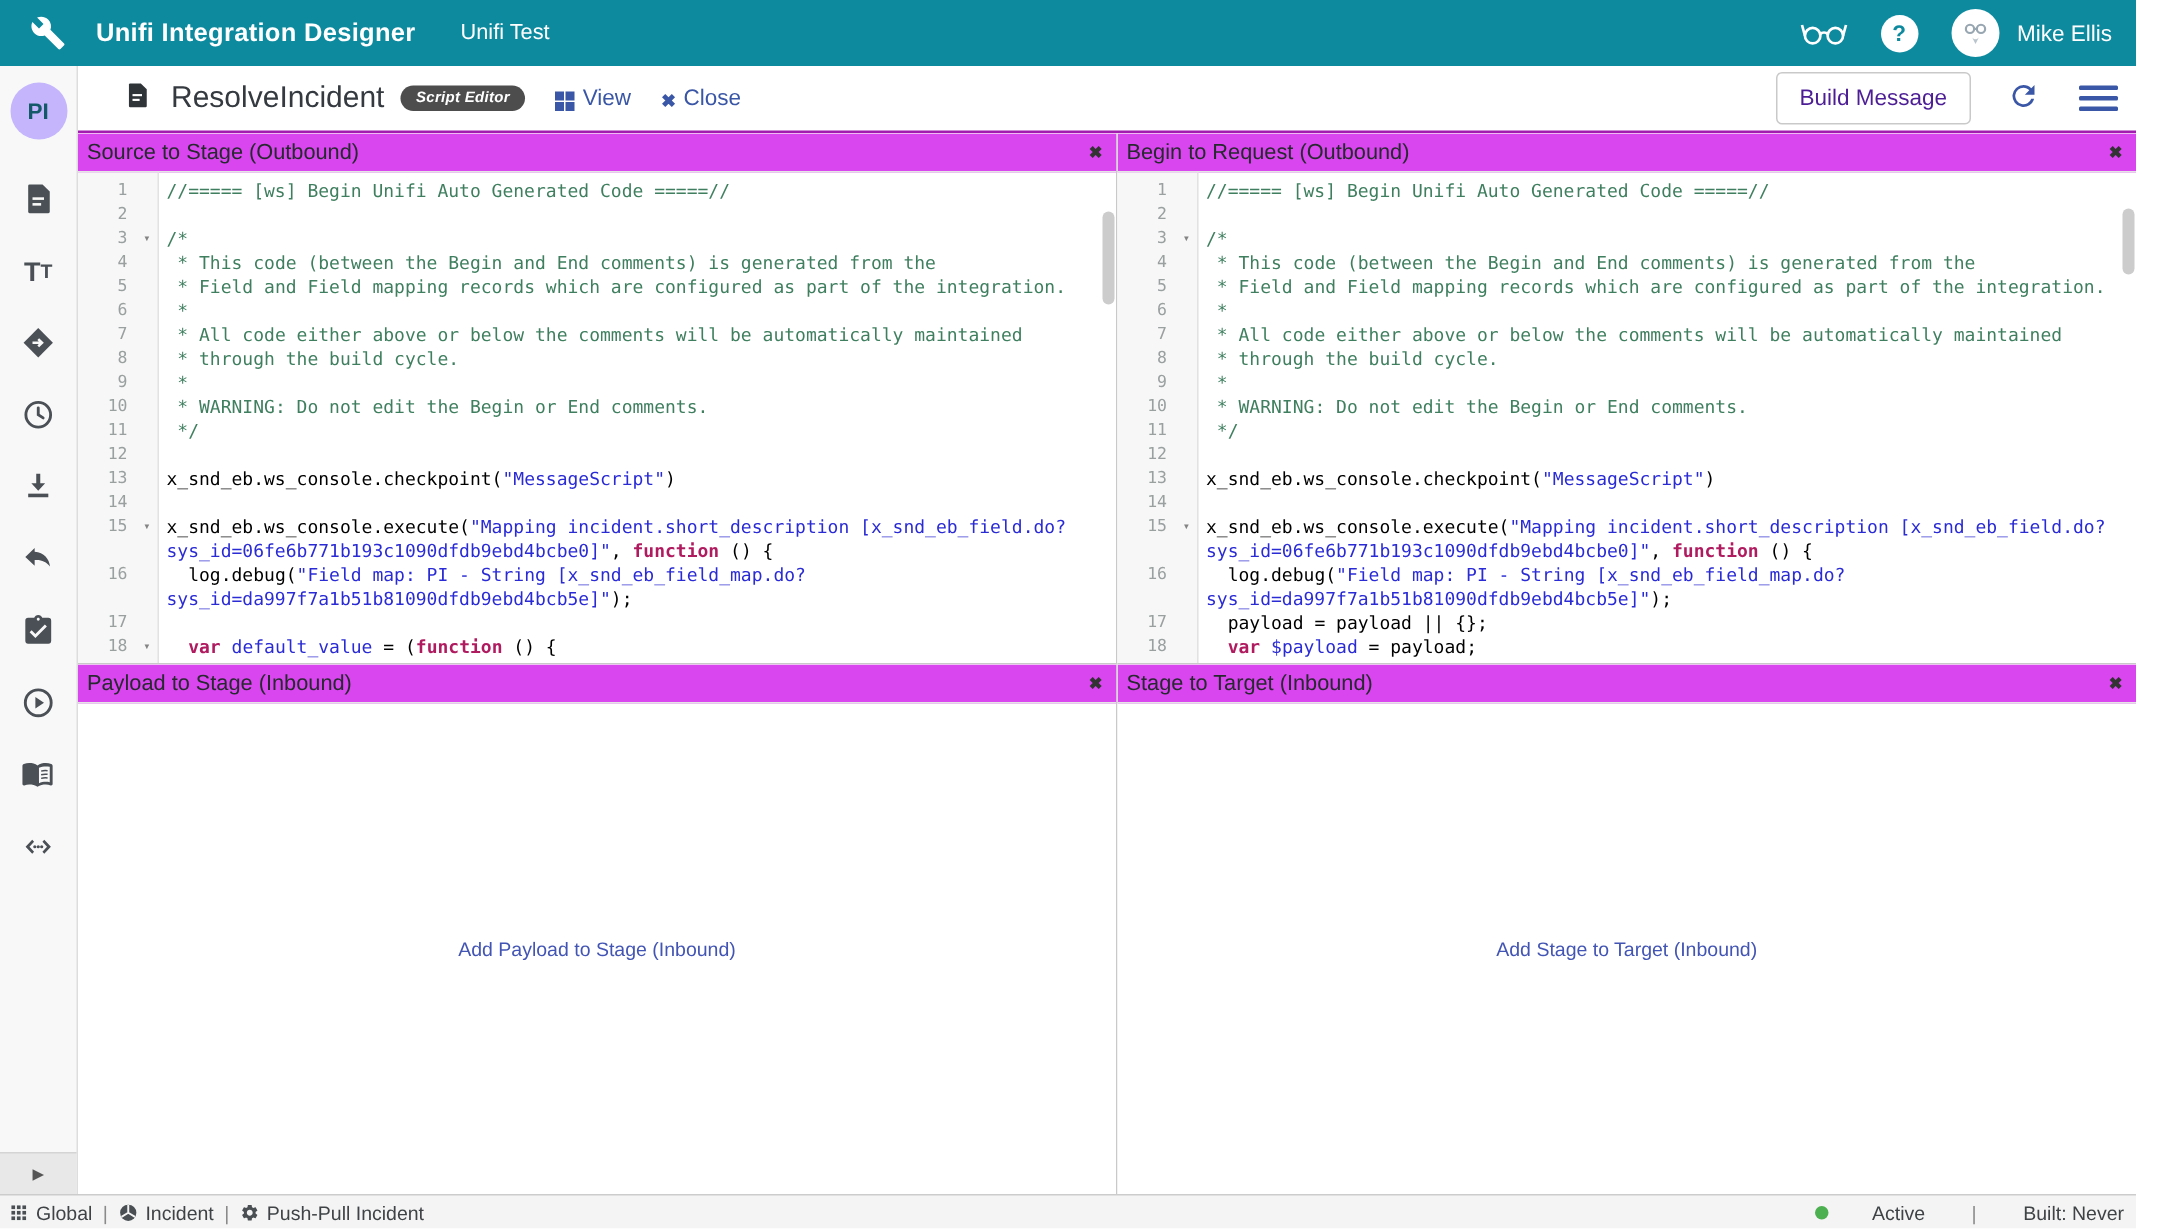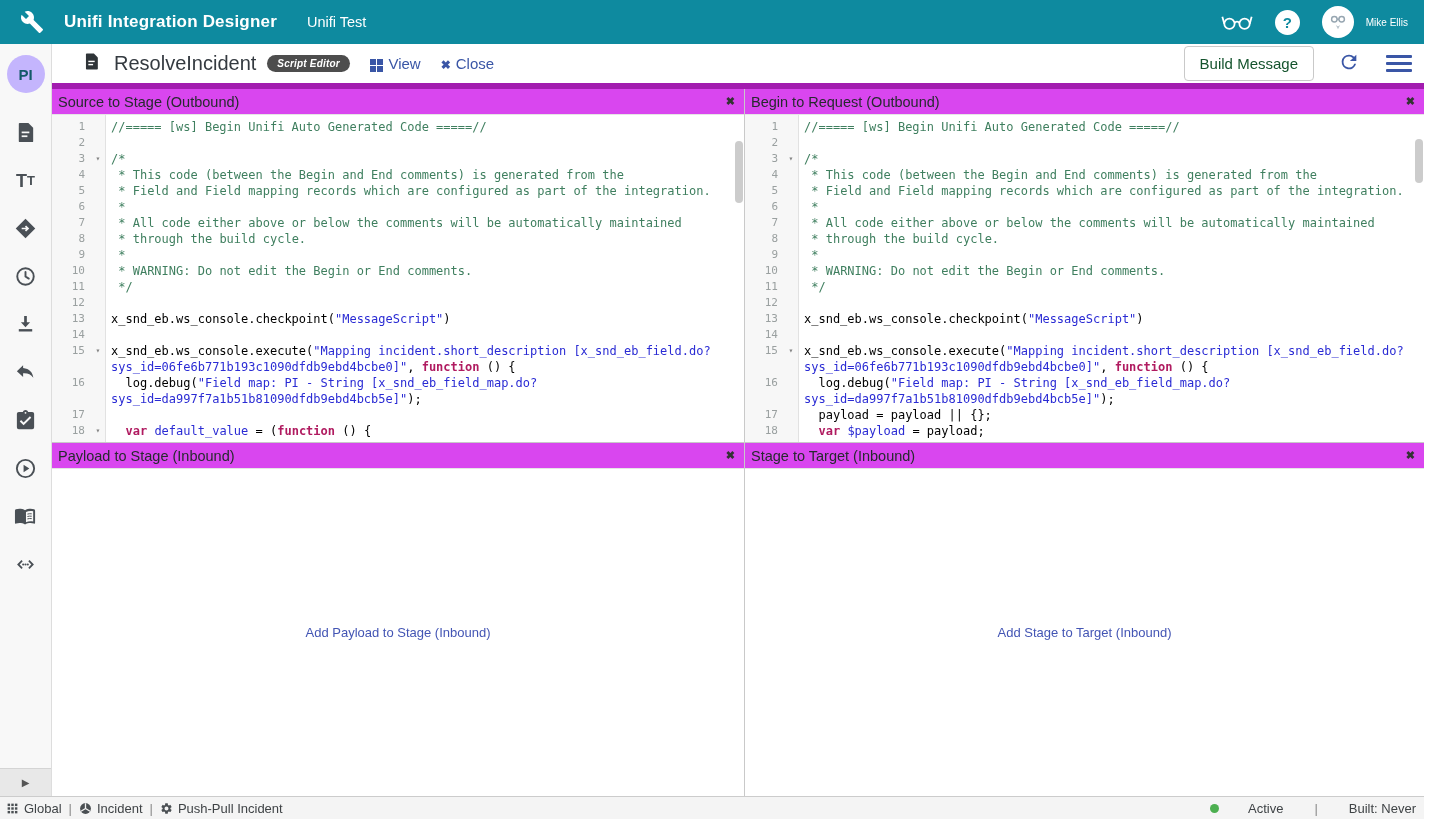--- a/index.html
+++ b/index.html
@@ -15,21 +15,21 @@
   .topbar{height:44px;background:var(--teal);display:flex;align-items:center;
     padding:0 16px;color:#fff;flex:none;}
   .topbar .wrench{width:24px;height:24px;margin:0 20px 0 4px;}
   .topbar .title{font-size:17px;font-weight:bold;letter-spacing:.2px;}
   .topbar .env{font-size:14.5px;margin-left:30px;}
   .topbar-right{margin-left:auto;display:flex;align-items:center;gap:22px;}
   .help-btn{width:25px;height:25px;border-radius:50%;background:#fff;color:var(--teal);
     display:flex;align-items:center;justify-content:center;font-weight:bold;font-size:15px;}
   .avatar{width:32px;height:32px;border-radius:50%;background:#fff;display:flex;
     align-items:center;justify-content:center;}
-  .user-name{font-size:10px;margin-left:-10px;}
+  .user-name{font-size:15px;margin-left:-10px;}
 
   
   .main{flex:1;display:flex;min-height:0;}
   .sidebar{width:52px;flex:none;background:#f8f8f8;border-right:1px solid #ddd;
     position:relative;display:flex;flex-direction:column;align-items:center;}
   .avatar-pi{width:38px;height:38px;border-radius:50%;background:#c4b5fd;color:#135968;
     font-weight:bold;font-size:15px;display:flex;align-items:center;justify-content:center;
     margin-top:11px;flex:none;}
   .side-icons{display:flex;flex-direction:column;align-items:center;gap:25px;margin-top:28px;}
   .side-icons .sicon{width:23px;height:23px;color:#4a5056;display:flex;align-items:center;
@@ -38,34 +38,34 @@
   .tt-icon{font-weight:bold;color:#4a5056;line-height:1;}
   .tt-icon .big{font-size:18px;}
   .tt-icon .small{font-size:13px;}
   .collapse-strip{position:absolute;bottom:0;left:0;width:100%;height:28px;background:#e8e8e8;
     border-top:1px solid #d4d4d4;display:flex;align-items:center;justify-content:center;
     font-size:10px;color:#555;cursor:pointer;}
 
   .content{flex:1;display:flex;flex-direction:column;min-width:0;}
 
   
-  .toolbar{height:45px;flex:none;background:#fff;border-bottom:6px solid #a21caf;
+  .toolbar{height:45px;flex:none;background:#fff;border-bottom:2px solid #a21caf;
     display:flex;align-items:center;padding:0 4px 0 30px;}
   .doc-icon svg{width:19px;height:23px;fill:#2f3438;}
   .rec-title{font-size:20px;color:#343a40;margin-left:13px;}
   .badge{margin-left:11px;background:#4d4d4d;color:#fff;font-size:10px;font-weight:bold;
     font-style:italic;padding:3px 10px;border-radius:10px;letter-spacing:.2px;}
   .tb-link{display:flex;align-items:flex-end;gap:5px;color:var(--blue);font-size:15px;
     margin-left:20px;cursor:pointer;background:none;border:none;font-family:inherit;}
   .grid4{display:inline-grid;grid-template-columns:6px 6px;grid-template-rows:6px 6px;gap:1.5px;}
   .grid4 i{background:var(--blue);}
   .x-glyph{font-size:12px;font-weight:bold;color:var(--blue);font-style:normal;}
   .tb-right{margin-left:auto;display:flex;align-items:center;}
   .btn{height:35px;padding:0 15px;font-size:15px;font-family:inherit;border:1px solid #c9c9c9;
-    background:#fff;color:#14532d;border-radius:4px;cursor:pointer;}
+    background:#fff;color:#4c1d95;border-radius:4px;cursor:pointer;}
   .btn-group{display:flex;margin-left:7px;}
   .btn-group .btn{border-radius:0;margin-left:-1px;}
   .btn-group .btn:first-child{border-radius:4px 0 0 4px;margin-left:0;}
   .btn-group .btn:last-child{border-radius:0 4px 4px 0;}
   .btn.danger{background:var(--red);border-color:var(--red);color:#fff;}
   .btn.primary{background:var(--save);border-color:var(--save);color:#fff;}
   .refresh-btn{background:none;border:none;margin-left:24px;cursor:pointer;color:var(--blue);}
   .refresh-btn svg{width:22px;height:22px;fill:currentColor;}
   .hamburger{background:none;border:none;margin-left:26px;margin-right:8px;cursor:pointer;
     display:flex;flex-direction:column;gap:4px;}

